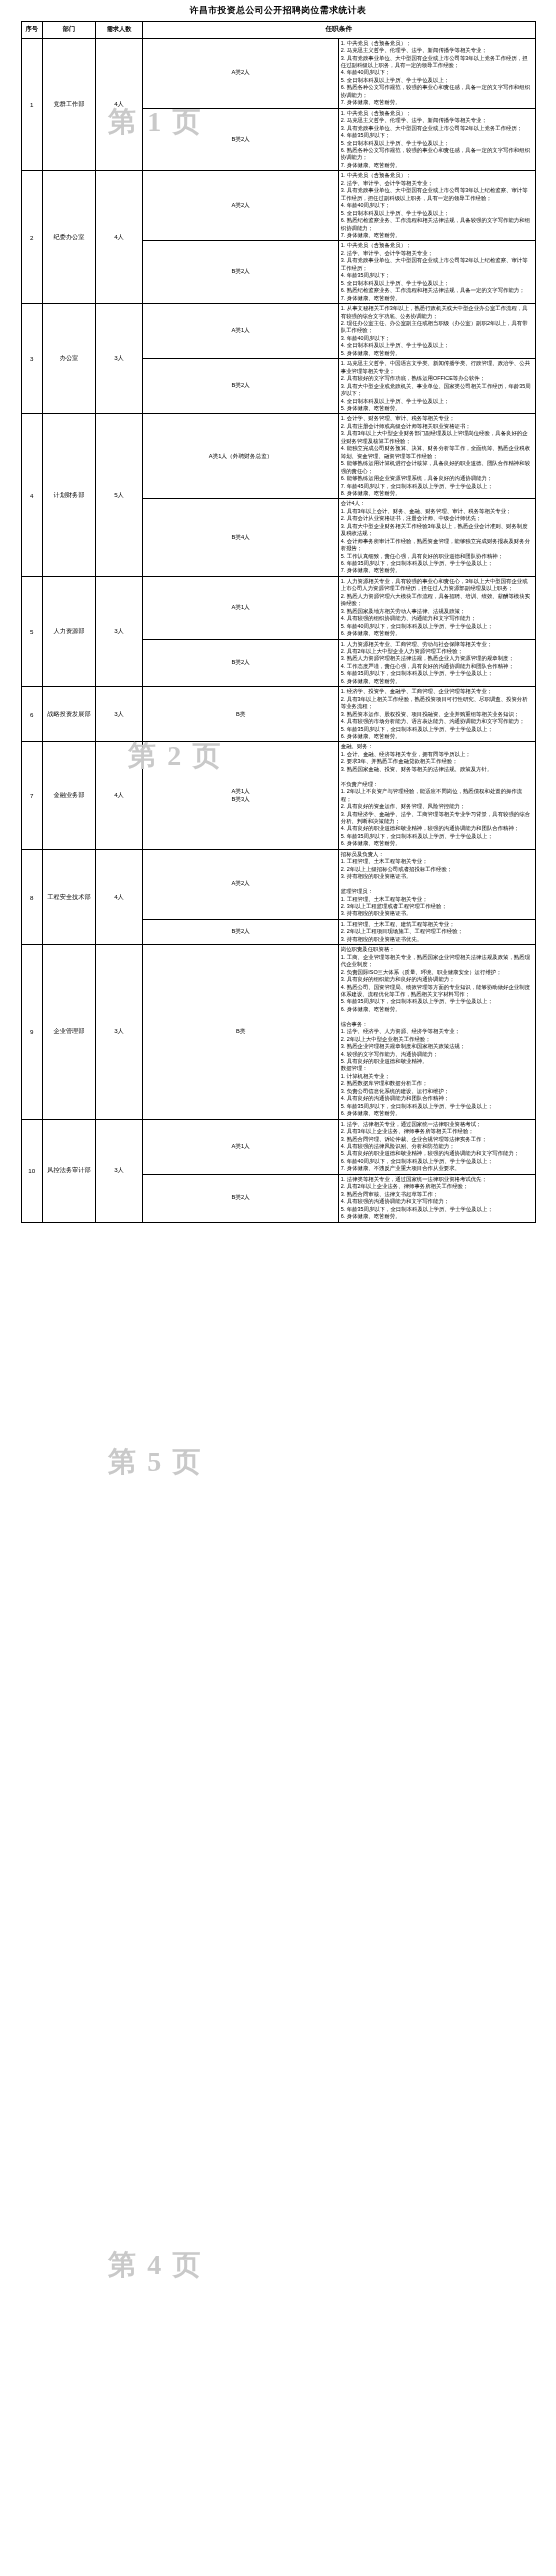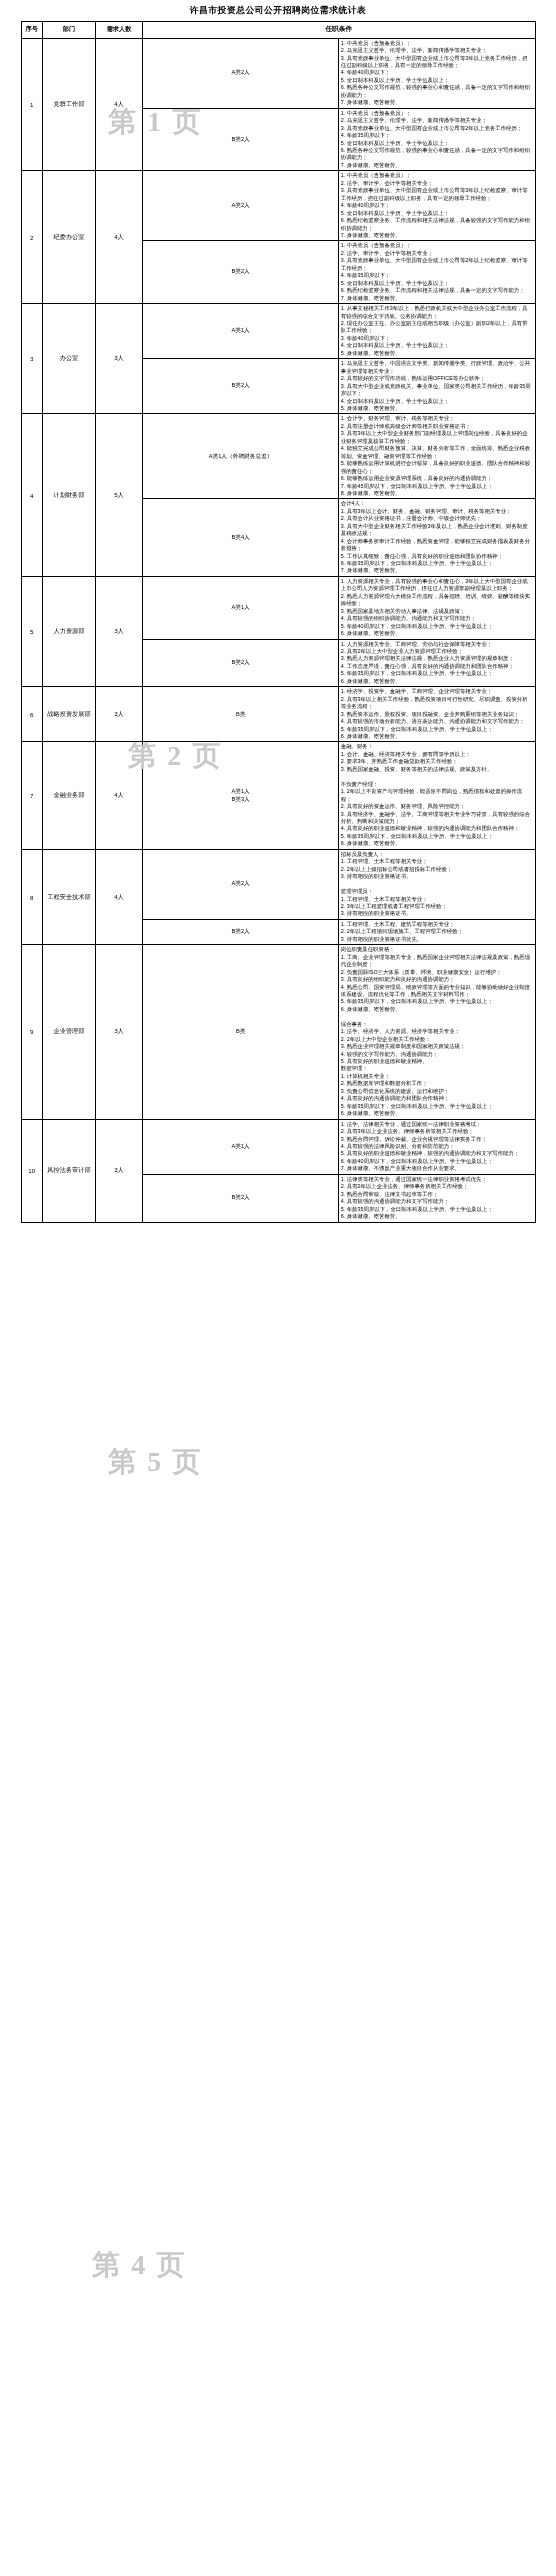--- a/index.html
+++ b/index.html
@@ -42,21 +42,21 @@
     color:#c9c9c9;
     font-size:28px;
     font-weight:bold;
     letter-spacing:2.1px;
     pointer-events:none;
     z-index:5;
   }
   .s1 { left:108px; top:103px; }
   .s2 { left:108px; top:737px;margin-left:20px; }
   .s3 { left:108px; top:1443px; }
-  .s4 { left:92px; top:2246px; }
+  .s4 { left:108px; top:2246px; }
 </style>
 </head>
 <body>
 
 <div class="page">
 
   <div class="doc-title">许昌市投资总公司公开招聘岗位需求统计表</div>
 
   <div class="seal s1">第 1 页</div>
   <div class="seal s2">第 2 页</div>

